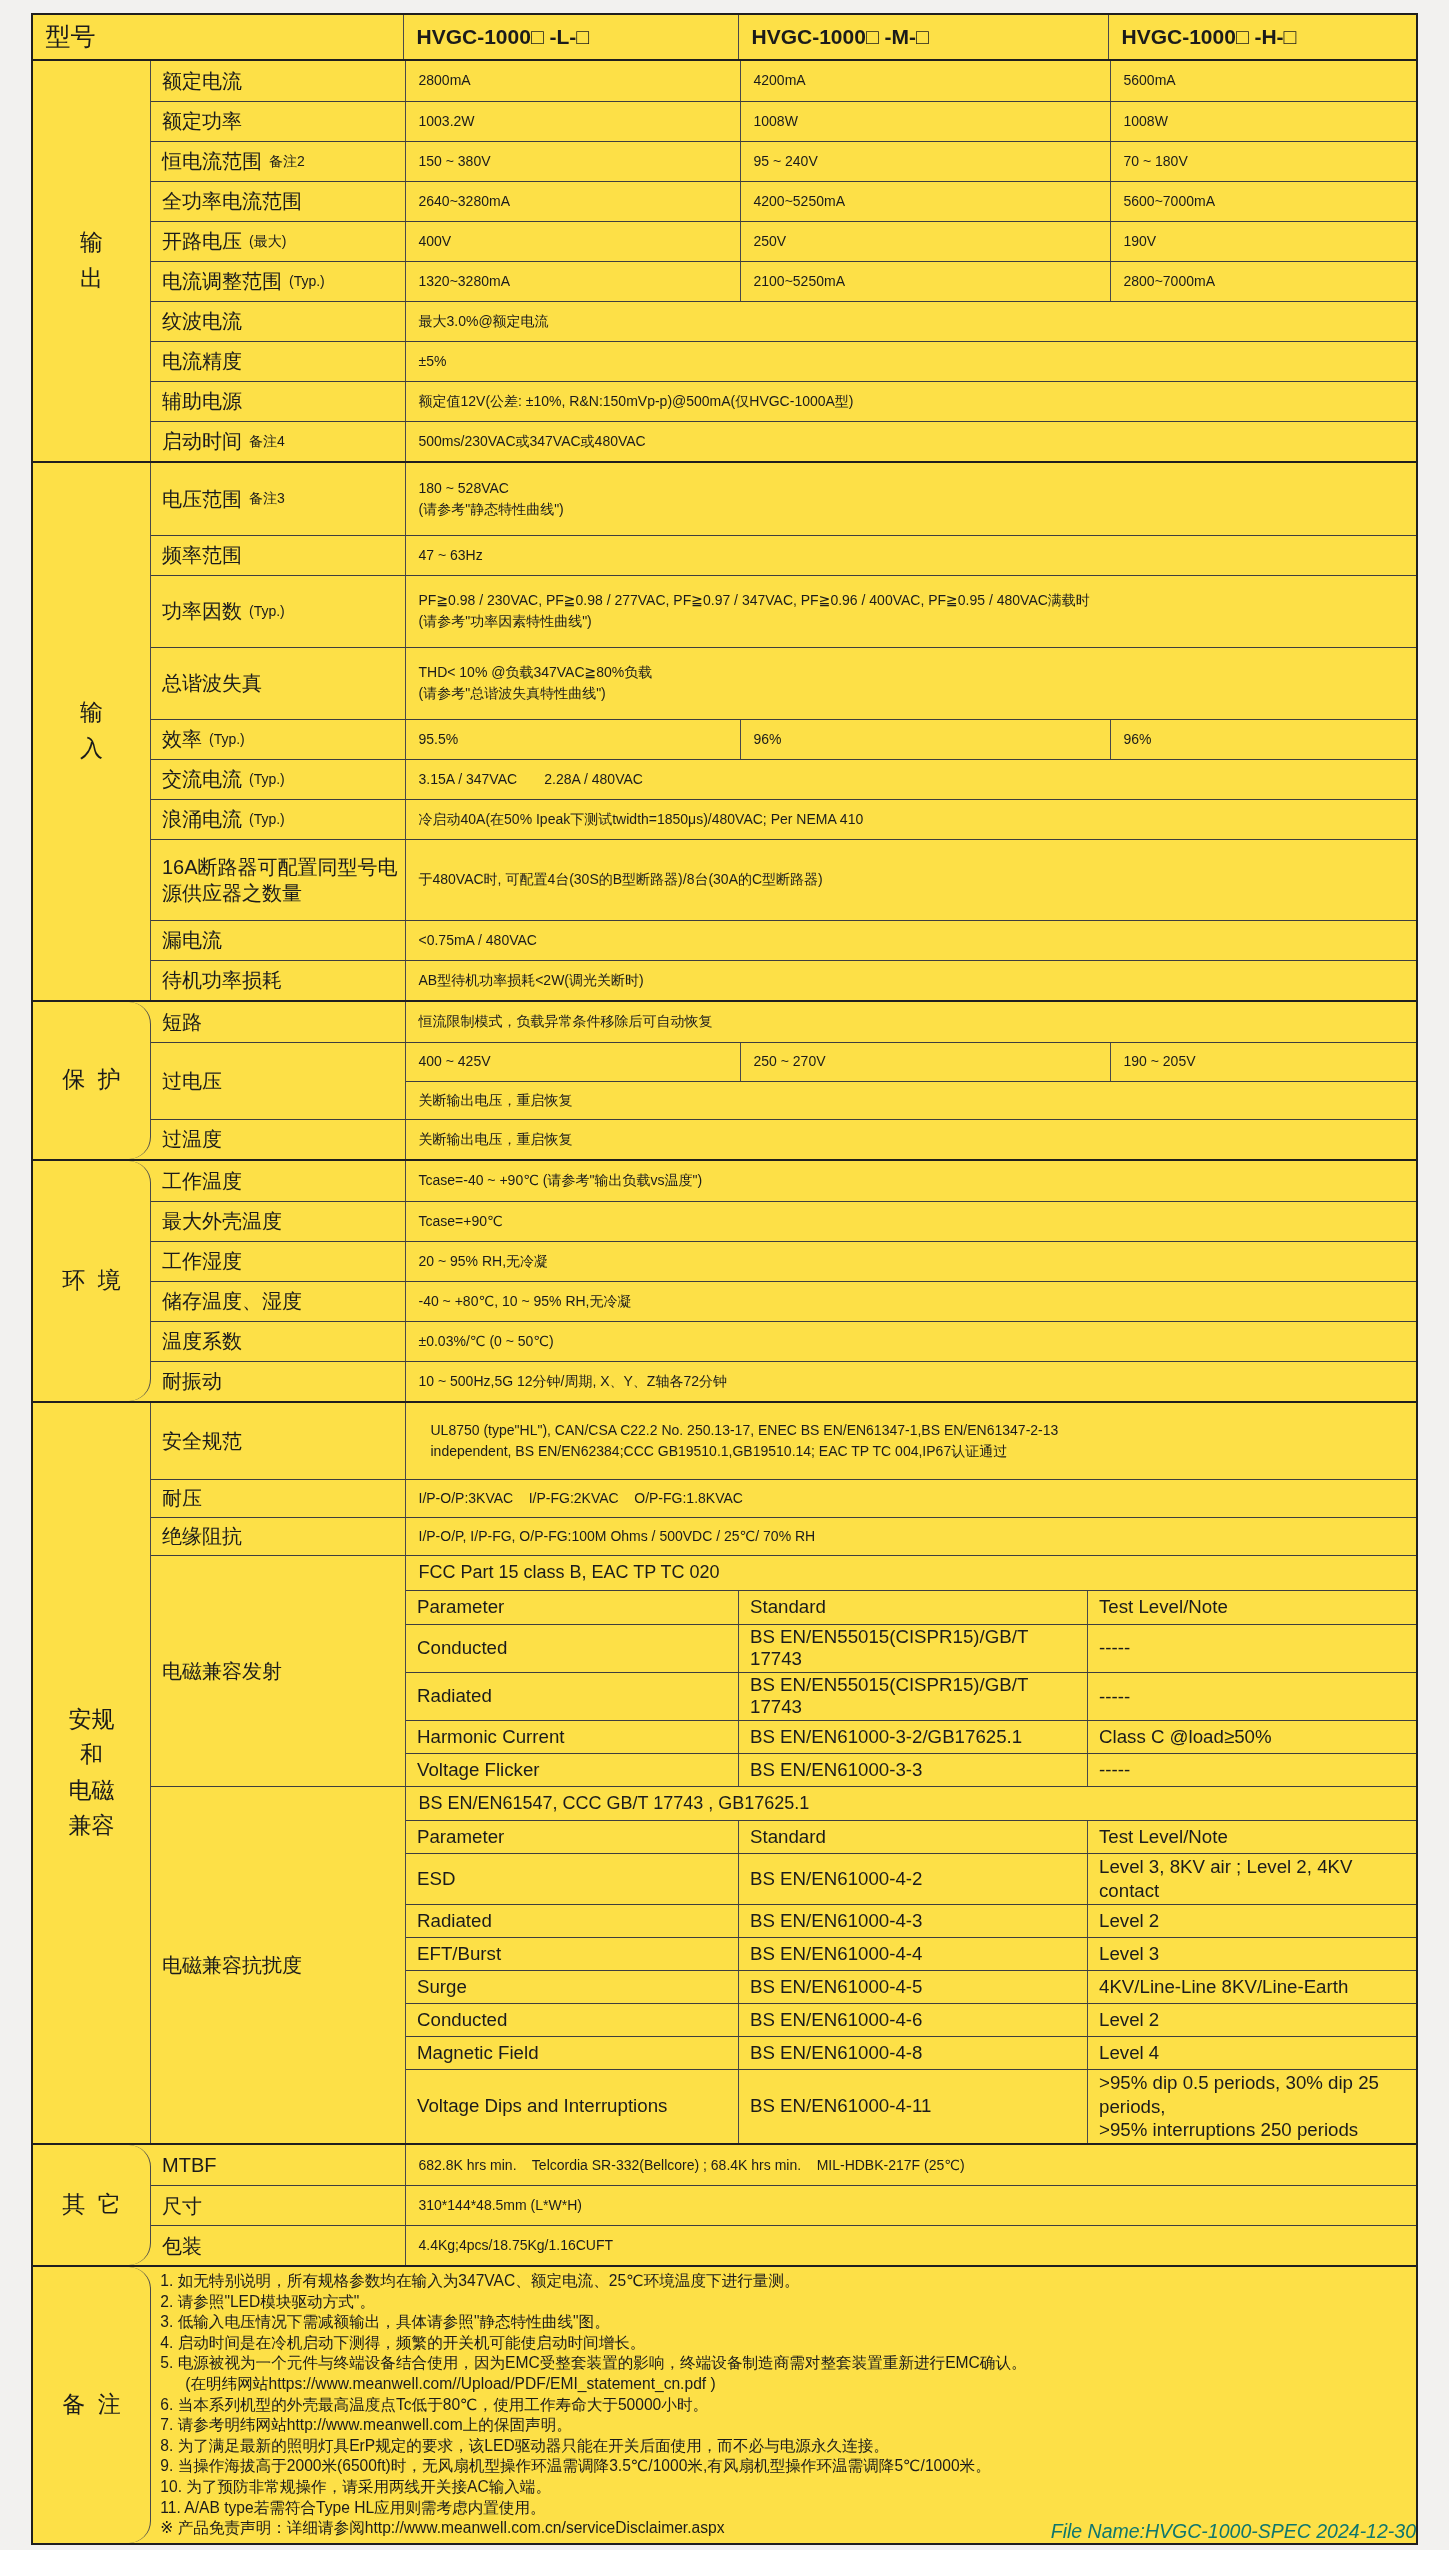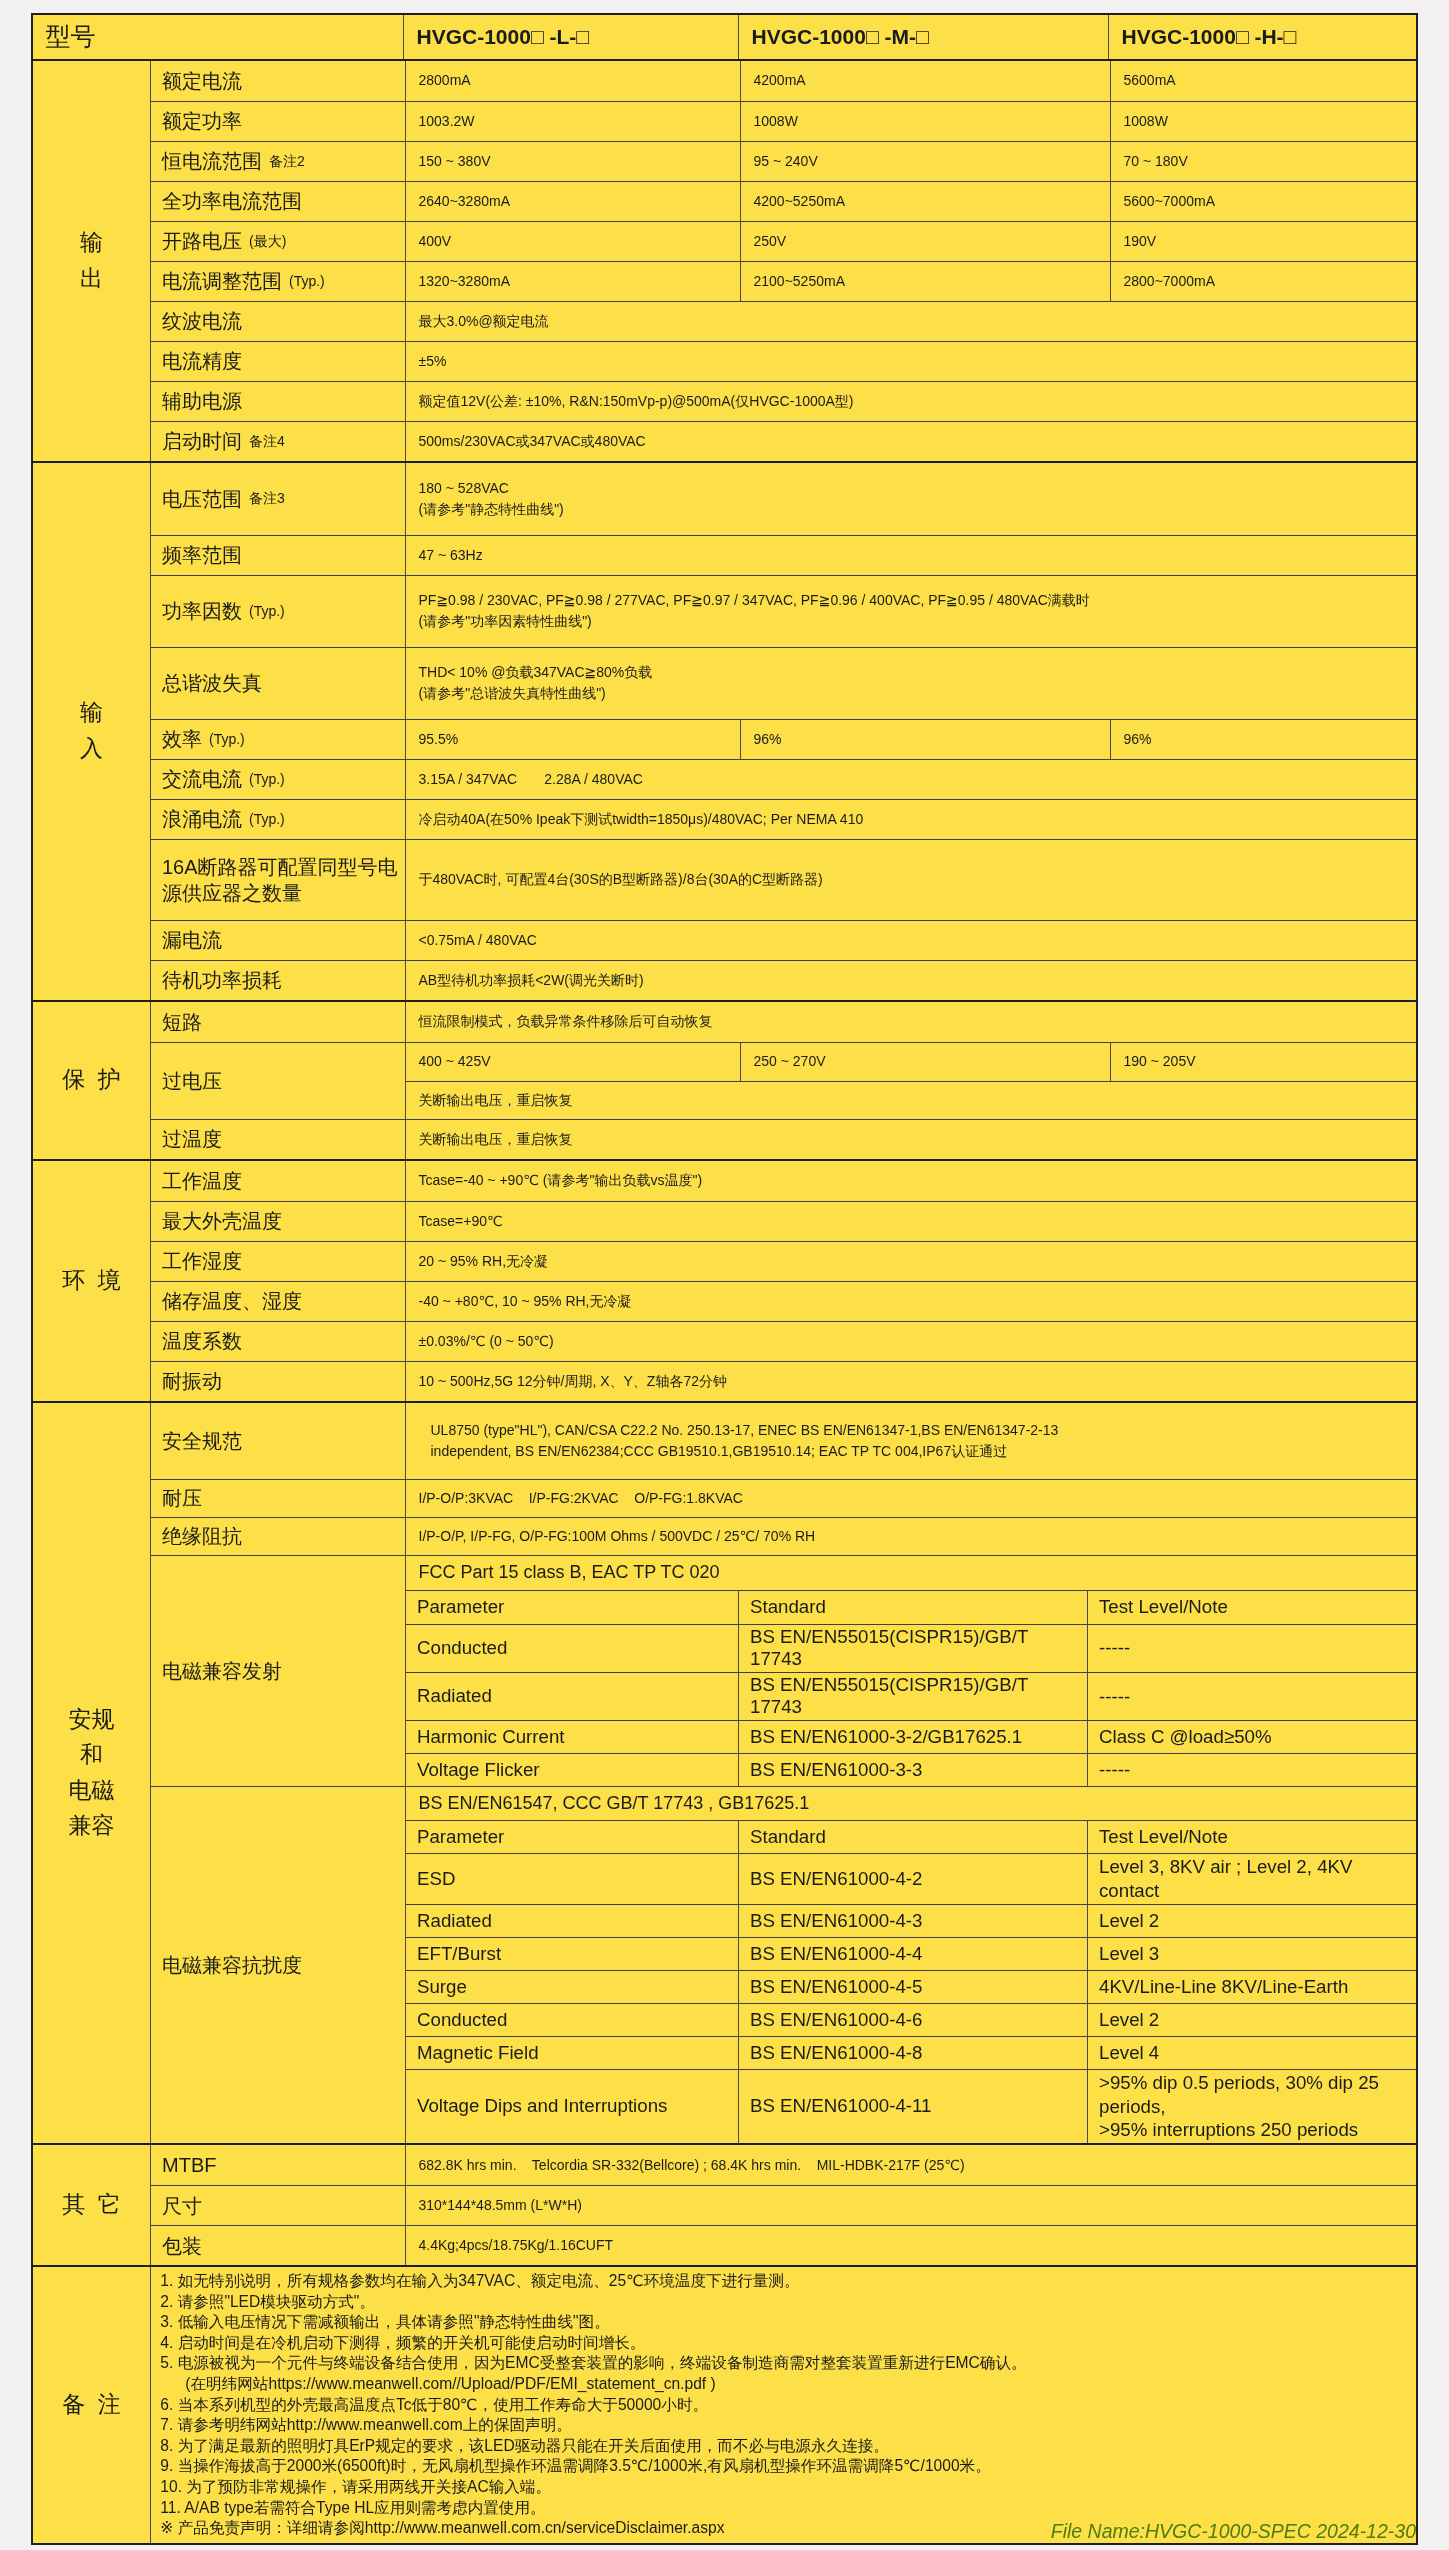--- a/index.html
+++ b/index.html
@@ -20,21 +20,21 @@
             padding-left: 12.5px; font-size: 25px; }
   .mcol { display: flex; align-items: center; padding-left: 12.5px; font-weight: bold; font-size: 21px; }
   .c1 { width: 335px; border-right: 1.6px solid #4a4a4a; }
   .c2 { width: 370px; border-right: 1.6px solid #4a4a4a; }
   .c3 { flex: 1; }
   
   .section { display: flex; border-top: 2.3px solid #1f1f1f; }
   .sec-name { width: 118px; border-right: 1.6px solid #4a4a4a; display: flex; align-items: center;
               justify-content: center; font-size: 23px; text-align: center;
               white-space: pre-wrap; line-height: 1.55; }
-  .sec-name.hspace { letter-spacing: 12.5px; text-indent: 12.5px; }
+  .sec-name.hspace { letter-spacing: 12.5px; text-indent: 12.5px; border-radius: 22px; }
   .sec-rows { flex: 1; display: flex; flex-direction: column; }
   .sec-rows > .r + .r { border-top: 1.6px solid #3e3e3e; }
   .r { display: flex; }
   .l { width: 255px; border-right: 1.6px solid #4a4a4a; display: flex; align-items: center;
        padding: 2.3px 6.2px 2.3px 11px; font-size: 20px; line-height: 1.3; }
   .ln { font-size: 14px; margin-left: 7px; white-space: nowrap; align-self: center; }
   .v { display: flex; align-items: center; padding: 2.3px 7.8px 2.3px 12.5px; font-size: 14px;
        line-height: 1.5; white-space: pre-wrap; }
   .v1 { width: 335px; border-right: 1.6px solid #4a4a4a; }
   .v2 { width: 370px; border-right: 1.6px solid #4a4a4a; }
@@ -53,21 +53,21 @@
   .sr.head > div { font-weight: normal; }
   
   .mh51 { min-height: 40px; } .mh93 { min-height: 72px; } .mh104 { min-height: 81px; }
   .mh49 { min-height: 38px; } .mh98 { min-height: 76px; gap: 12px; } .mh44 { min-height: 34px; }
   .mh43 { min-height: 33px; } .mh42 { min-height: 33px; } .mh64 { min-height: 50px; }
   
   .notes { flex: 1; padding: 3.9px 7.8px 3.9px 9.3px; }
   .note { font-size: 15.6px; line-height: 20.6px; }
   .note.indent { padding-left: 25px; }
   .footer { position: absolute; right: 33px; top: 2520px; font-size: 19.5px;
-            font-style: italic; color: #4d7c0f; }
+            font-style: italic; color: #0f766e; }
 </style>
 </head>
 <body>
 
 <div class="spec-table">
 
   <div class="mrow">
     <div class="mlabel">型号</div>
     <div class="mcol c1">HVGC-1000□ -L-□</div>
     <div class="mcol c2">HVGC-1000□ -M-□</div>

